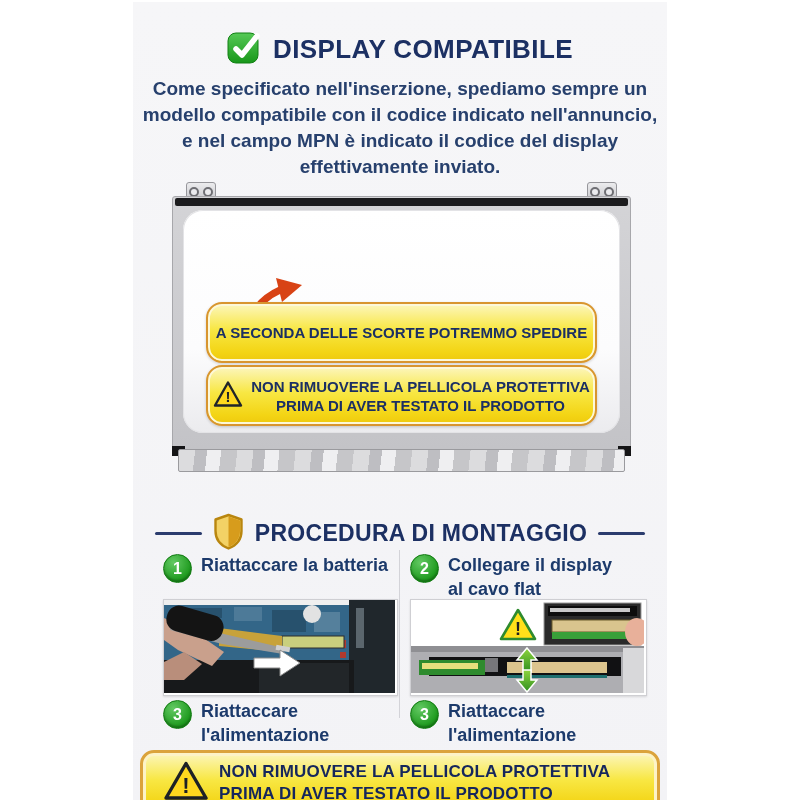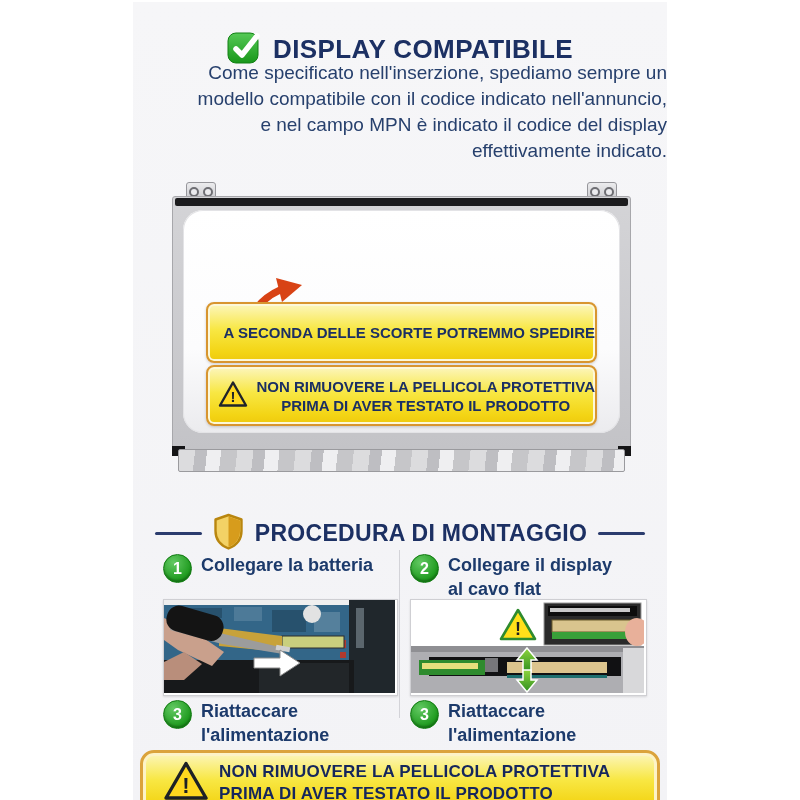--- a/index.html
+++ b/index.html
@@ -5,44 +5,44 @@
   html,body{margin:0;padding:0;width:800px;height:800px;overflow:hidden;background:#ffffff;
     font-family:"Liberation Sans", sans-serif;}
   .content{position:relative;width:534px;height:800px;margin:2px auto;
     background:linear-gradient(#f6f6f8,#f3f3f6);overflow:hidden;}
 
   
   .hdr{position:absolute;top:28px;left:0;width:100%;display:flex;align-items:center;justify-content:center;gap:12px;}
   .hdr-title{font-size:26px;font-weight:800;color:#1c3063;letter-spacing:.4px;}
 
   
-  .intro{position:absolute;top:58px;left:0;width:100%;text-align:right;
-    font-size:19px;line-height:26px;color:#27406d;}
+  .intro{position:absolute;top:74px;left:0;width:100%;text-align:center;
+    font-size:19px;line-height:26px;color:#27406d;font-weight:bold;}
 
   
   .panel-wrap{position:absolute;left:39px;top:180px;width:459px;height:290px;}
   .bracket{position:absolute;top:0;width:28px;height:17px;background:linear-gradient(#ececee,#c9c9cd);
     border:1px solid #96969b;border-radius:3px 3px 0 0;display:flex;align-items:center;justify-content:center;gap:4px;}
   .bracket.b-left{left:14px}.bracket.b-right{right:14px}
   .hole{width:6px;height:6px;border-radius:50%;background:#ebebee;border:2px solid #6e6e73;}
   .panel-body{position:absolute;top:14px;left:0;right:0;bottom:22px;
     background:linear-gradient(#d4d4d7,#c3c3c7);border:1px solid #a7a7ab;border-radius:3px;}
   .panel-topstrip{position:absolute;top:1px;left:2px;right:2px;height:8px;background:#1b1b1d;border-radius:2px;}
   .panel-face{position:absolute;top:13px;left:10px;right:10px;bottom:16px;
     background:linear-gradient(#ffffff,#fcfcfd 62%,#ebebee);border-radius:20px;box-shadow:inset 0 0 0 1px #e3e3e6;}
   .panel-foil{position:absolute;bottom:0;left:6px;right:6px;height:21px;border:1px solid #9a9a9e;border-radius:2px;
     background:repeating-linear-gradient(96deg,#dcdcde 0 16px,#bebec2 16px 28px,#efeff1 28px 42px,#c6c6c9 42px 58px);}
   .foil-cap{position:absolute;bottom:16px;width:13px;height:10px;background:#141416;}
   .foil-cap.c-left{left:0}.foil-cap.c-right{right:0}
   .red-arrow{position:absolute;left:60px;top:94px;}
 
-  .ylabel{position:absolute;left:34px;right:34px;height:57px;border:2px solid #d8952f;border-radius:8px;
+  .ylabel{position:absolute;left:34px;right:34px;height:57px;border:2px solid #d8952f;border-radius:16px;
     background:linear-gradient(#fcf6bd,#f8e743 45%,#f3d414 85%,#eec90e);
     box-shadow:inset 0 0 0 2px #fdf8d8,0 1px 3px rgba(0,0,0,.18);
-    display:flex;align-items:center;justify-content:flex-end;}
+    display:flex;align-items:center;justify-content:center;}
   .ylabel.stock{top:120px}.ylabel.film{top:183px}
   .ylabel .txt{text-align:center;font-size:15px;line-height:19px;font-weight:700;color:#1b2f63;}
   .ylabel .tri{margin-right:8px;flex:0 0 auto;}
 
   
   .proc{position:absolute;top:511px;left:0;width:100%;display:flex;align-items:center;justify-content:center;gap:11px;}
   .rule{width:47px;height:3px;background:#2b3c6e;border-radius:2px;}
   .proc-title{font-size:23px;font-weight:800;color:#1c3063;letter-spacing:.3px;}
 
   
@@ -87,21 +87,21 @@
         <path d="M9 19 L15 25 L30 6" fill="none" stroke="#ffffff" stroke-width="5.5" stroke-linecap="round" stroke-linejoin="round"></path>
       </svg>
     </span>
     <span class="hdr-title">DISPLAY COMPATIBILE</span>
   </div>
 
   <div class="intro">
     <div>Come specificato nell'inserzione, spediamo sempre un</div>
     <div>modello compatibile con il codice indicato nell'annuncio,</div>
     <div>e nel campo MPN è indicato il codice del display</div>
-    <div>effettivamente indicato.</div>
+    <div>effettivamente inviato.</div>
   </div>
 
   <div class="panel-wrap">
     <div class="bracket b-left">
       <span class="hole"></span>
       <span class="hole"></span>
     </div>
     <div class="bracket b-right">
       <span class="hole"></span>
       <span class="hole"></span>
@@ -152,21 +152,21 @@
     </span>
     <span class="proc-title">PROCEDURA DI MONTAGGIO</span>
     <span class="rule"></span>
   </div>
 
   <div class="col-divider"></div>
 
   <div class="step s1">
     <span class="badge">1</span>
     <span class="step-txt">
-      <div>Collegare la batteria</div>
+      <div>Riattaccare la batteria</div>
     </span>
   </div>
 
   <div class="step s2">
     <span class="badge">2</span>
     <span class="step-txt">
       <div>Collegare il display</div>
       <div>al cavo flat</div>
     </span>
   </div>

